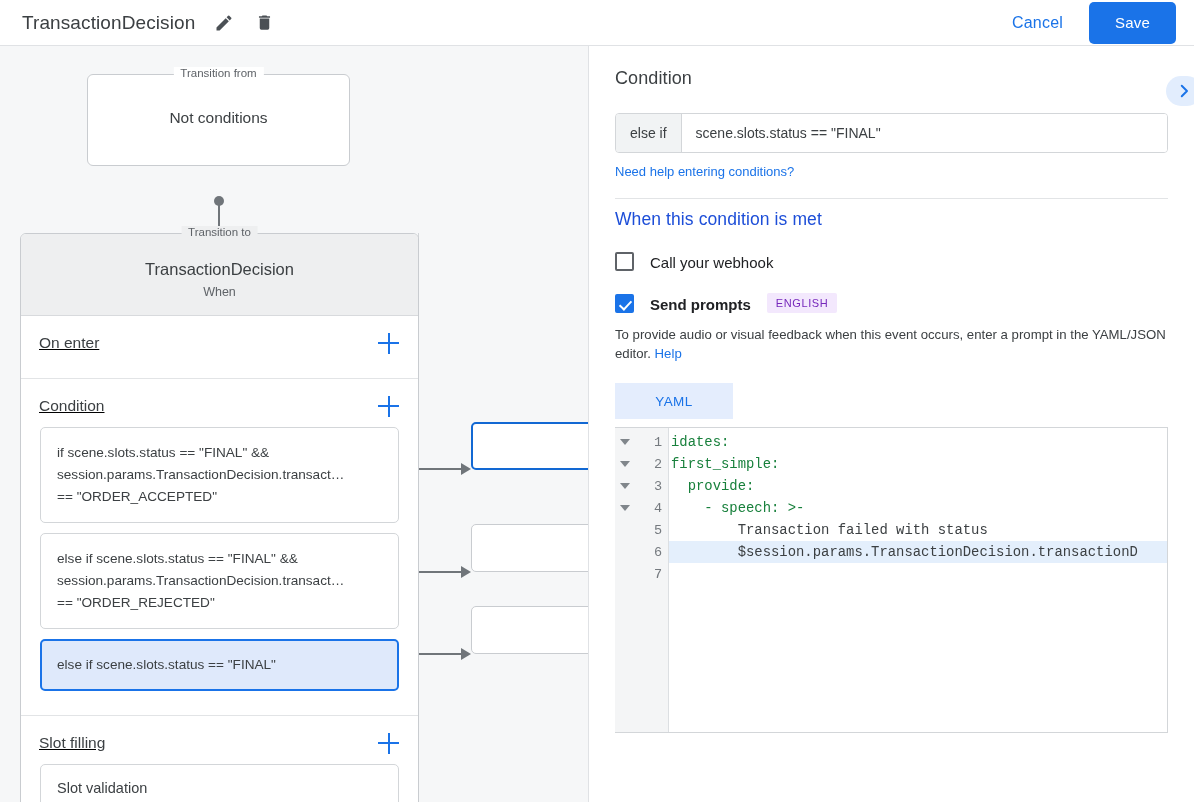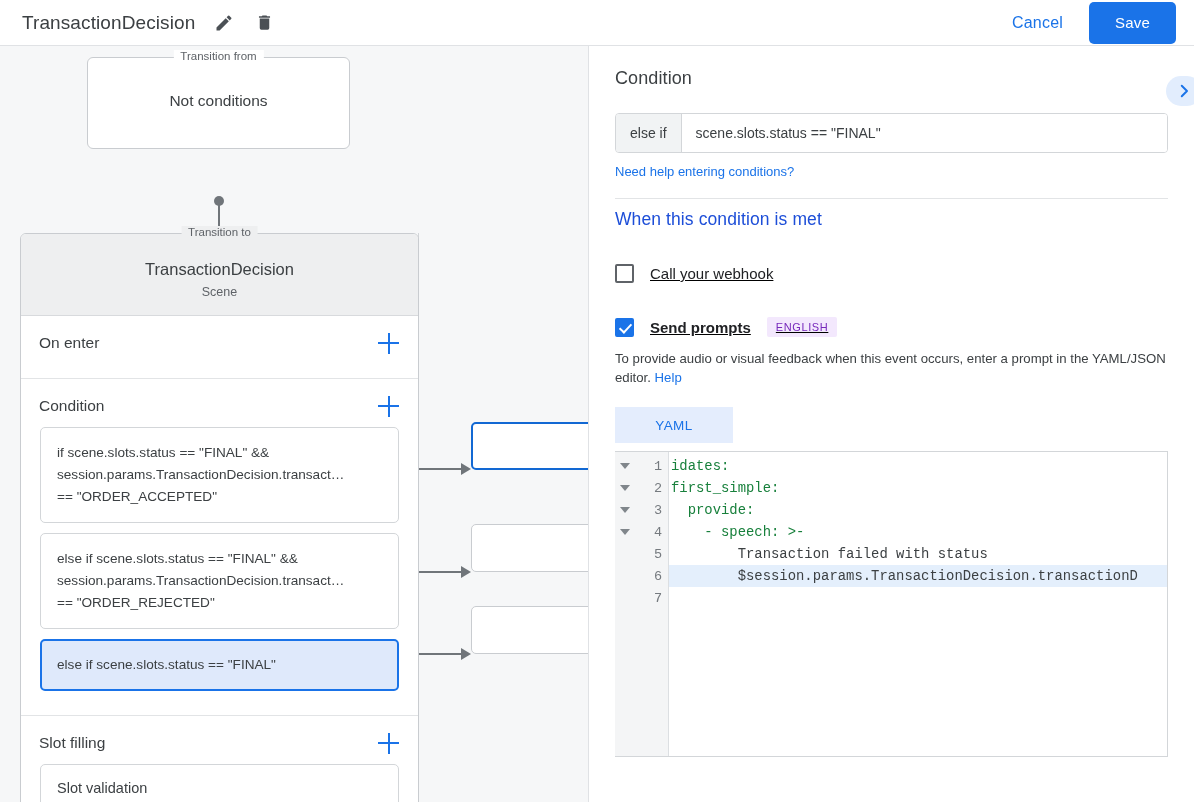--- a/index.html
+++ b/index.html
@@ -66,21 +66,21 @@
     position: absolute;
     left: 0; top: 46px;
     width: 588px; height: 756px;
     background: #f6f7f8;
     overflow: hidden;
   }
 
   
   .transition-from {
     position: absolute;
-    left: 87px; top: 11px;
+    left: 87px; top: 28px;
     width: 263px; height: 92px;
     background: #ffffff;
     border: 1px solid #c9ccd0;
     border-radius: 6px;
   }
   .legend {
     position: absolute;
     top: -8px;
     background: #f6f7f8;
     padding: 0 7px;
@@ -141,20 +141,21 @@
   .scene-type { font-size: 12.5px; color: #5f6368; margin-top: 6px; }
 
   .section {
     border-bottom: 1px solid #e2e4e6;
     padding: 0 0 14px 0;
   }
   .section:last-child { border-bottom: none; }
   .section-header {
     display: flex; align-items: center; justify-content: space-between;
     padding: 16px 18px 10px 18px;
+    text-decoration: underline;
   }
   .section-title { font-size: 15.5px; color: #3c4043; }
   .plus-btn {
     width: 22px; height: 22px;
     position: relative;
     cursor: pointer;
   }
   .plus-btn::before, .plus-btn::after {
     content: ""; position: absolute; background: #1a73e8;
   }
@@ -288,23 +289,22 @@
   }
 
   .rp-subtitle {
     font-size: 17.5px;
     color: #1d4ed8;
     margin-top: 10px;
     letter-spacing: .1px;
   }
 
   .check-row {
-    display: flex; align-items: center;
-    margin-top: 34px;
-    text-decoration: underline;
+    display: flex; align-items: flex-end;
+    margin-top: 22px;
   }
   .cbox {
     width: 19px; height: 19px;
     border: 2px solid #5f6368;
     border-radius: 2px;
     background: #ffffff;
     cursor: pointer;
     flex: 0 0 auto;
   }
   .cbox.checked {
@@ -466,21 +466,21 @@
   <div class="edge-arrow" style="left:461px; top:520px;"></div>
 
   <div class="edge-dot" style="left:395px; top:603px;"></div>
   <div class="edge-line" style="left:399px; top:607px; width:64px;"></div>
   <div class="edge-arrow" style="left:461px; top:602px;"></div>
 
   <div class="scene-card">
     <div class="scene-head">
       <div class="legend">Transition to</div>
       <div class="scene-name">TransactionDecision</div>
-      <div class="scene-type">Scene</div>
+      <div class="scene-type">When</div>
     </div>
 
     <div class="section">
       <div class="section-header">
         <div class="section-title">On enter</div>
         <div class="plus-btn"></div>
       </div>
     </div>
 
     <div class="section">

